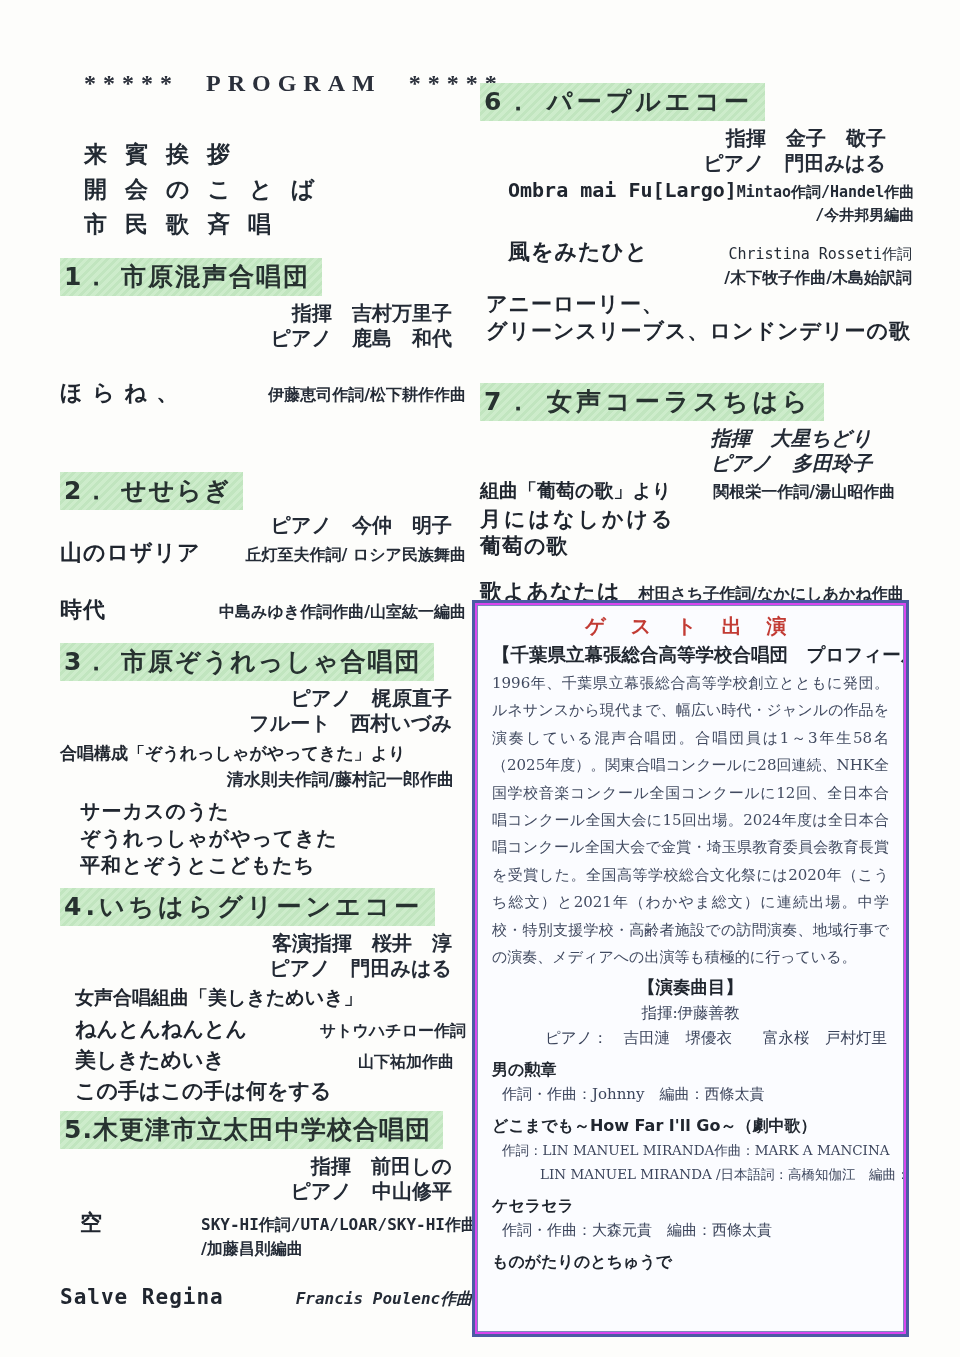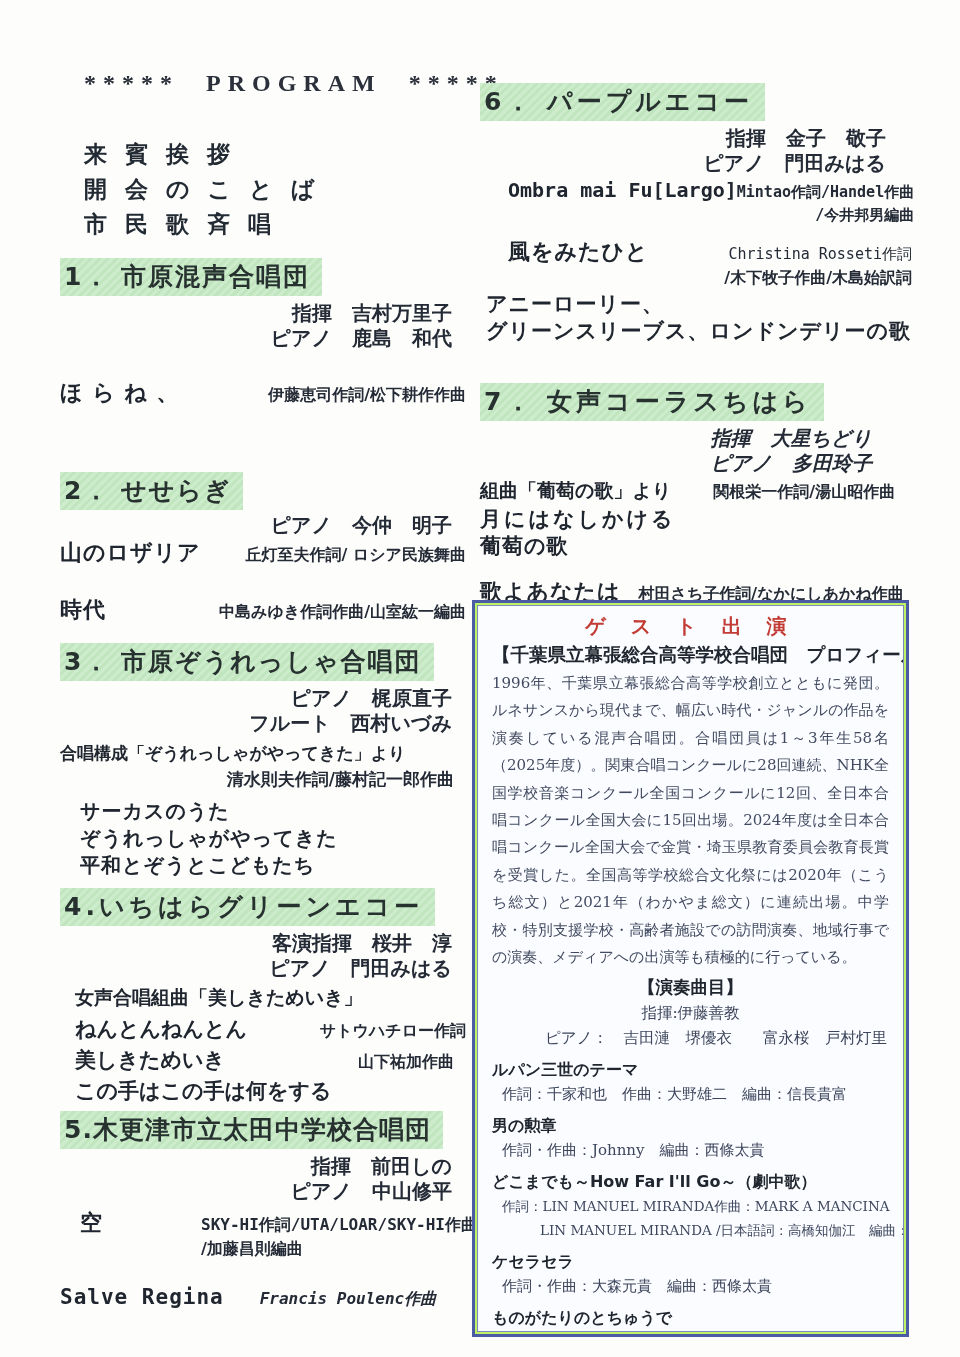--- a/index.html
+++ b/index.html
@@ -52,21 +52,21 @@
   .sc17{font-size:17px;font-weight:bold;color:#242b36;white-space:nowrap;}
   .mono{font-family:"DejaVu Sans Mono","Liberation Mono",monospace;}
   .suite{font-size:17px;font-weight:bold;color:#20262f;white-space:nowrap;}
   .suite19{font-size:19px;font-weight:bold;color:#20262f;white-space:nowrap;}
   .songlist div{font-size:20px;font-weight:bold;line-height:27px;color:#20262f;letter-spacing:1px;}
   .creditcol{text-align:right;font-size:15px;font-weight:bold;line-height:23px;color:#242b36;white-space:nowrap;}
 
   
   .guest-box{
     position:absolute;left:472px;top:600px;width:437px;height:737px;
-    border:3px solid #4b5ca4;background:#bef264;box-sizing:border-box;
+    border:3px solid #4b5ca4;background:#d946ef;box-sizing:border-box;
   }
   .guest-inner{
     position:absolute;left:2px;top:2px;right:2px;bottom:2px;
     border:1px solid #7d8abc;
     padding:7px 14px 0 14px;box-sizing:border-box;overflow:hidden;
     background:#fbfcff;
   }
   .gtitle{
     text-align:center;font-size:20px;font-weight:bold;
     letter-spacing:9px;color:#c23b34;white-space:nowrap;
@@ -177,21 +177,21 @@
       <div>指揮　前田しの</div>
       <div>ピアノ　中山修平</div>
     </div>
     <div class="row" style="margin-top:4px;padding-left:20px;justify-content:flex-start;">
       <span class="st">空</span>
       <span style="margin-left:98px;">
         <span class="sc mono" style="display:block;line-height:24px;">SKY-HI作詞/UTA/LOAR/SKY-HI作曲</span>
         <span class="sc" style="display:block;line-height:24px;">/加藤昌則編曲</span>
       </span>
     </div>
-    <div class="row" style="margin-top:24px;justify-content:flex-start;">
+    <div class="row" style="margin-top:24px;justify-content:flex-start;gap:36px;">
       <span class="st mono" style="font-size:21px;">Salve Regina</span>
       <span class="sc mono" style="margin-left:36px;font-style:italic;">Francis Poulenc作曲</span>
     </div>
   </section>
 
   <section class="blk" style="left:480px;top:83px;width:432px;">
     <h2 class="hl sp">6． パープルエコー</h2>
     <div class="cr" style="padding-right:26px;">
       <div>指揮　金子　敬子</div>
       <div>ピアノ　門田みはる</div>
@@ -240,24 +240,20 @@
     <div class="guest-inner">
       <div class="gtitle">ゲ ス ト 出 演</div>
       <div class="gheading">【千葉県立幕張総合高等学校合唱団　プロフィール】</div>
       <div class="gprofile">1996年、千葉県立幕張総合高等学校創立とともに発団。ルネサンスから現代まで、幅広い時代・ジャンルの作品を演奏している混声合唱団。合唱団員は1～3年生58名（2025年度）。関東合唱コンクールに28回連続、NHK全国学校音楽コンクール全国コンクールに12回、全日本合唱コンクール全国大会に15回出場。2024年度は全日本合唱コンクール全国大会で金賞・埼玉県教育委員会教育長賞を受賞した。全国高等学校総合文化祭には2020年（こうち総文）と2021年（わかやま総文）に連続出場。中学校・特別支援学校・高齢者施設での訪問演奏、地域行事での演奏、メディアへの出演等も積極的に行っている。</div>
       <div class="gprog">【演奏曲目】</div>
       <div class="gcond">指揮:伊藤善教</div>
       <div class="gpiano">ピアノ：　吉田漣　堺優衣　　富永桜　戸村灯里</div>
 
       <div>
         <div>
-          <div class="piece-title">ルパン三世のテーマ</div>
-          <div class="piece-credit">作詞：千家和也　作曲：大野雄二　編曲：信長貴富</div>
-        </div>
-        <div>
           <div class="piece-title">男の勲章</div>
           <div class="piece-credit">作詞・作曲：Johnny　編曲：西條太貴</div>
         </div>
         <div>
           <div class="piece-title">どこまでも～How Far I'll Go～（劇中歌）</div>
           <div class="piece-credit mono" style="font-size:13.5px;">作詞：LIN MANUEL MIRANDA作曲：MARK A MANCINA</div>
           <div class="piece-credit ind" style="font-size:13.5px;">LIN MANUEL MIRANDA /日本語詞：高橋知伽江　編曲：大田桜子</div>
         </div>
         <div>
           <div class="piece-title">ケセラセラ</div>

